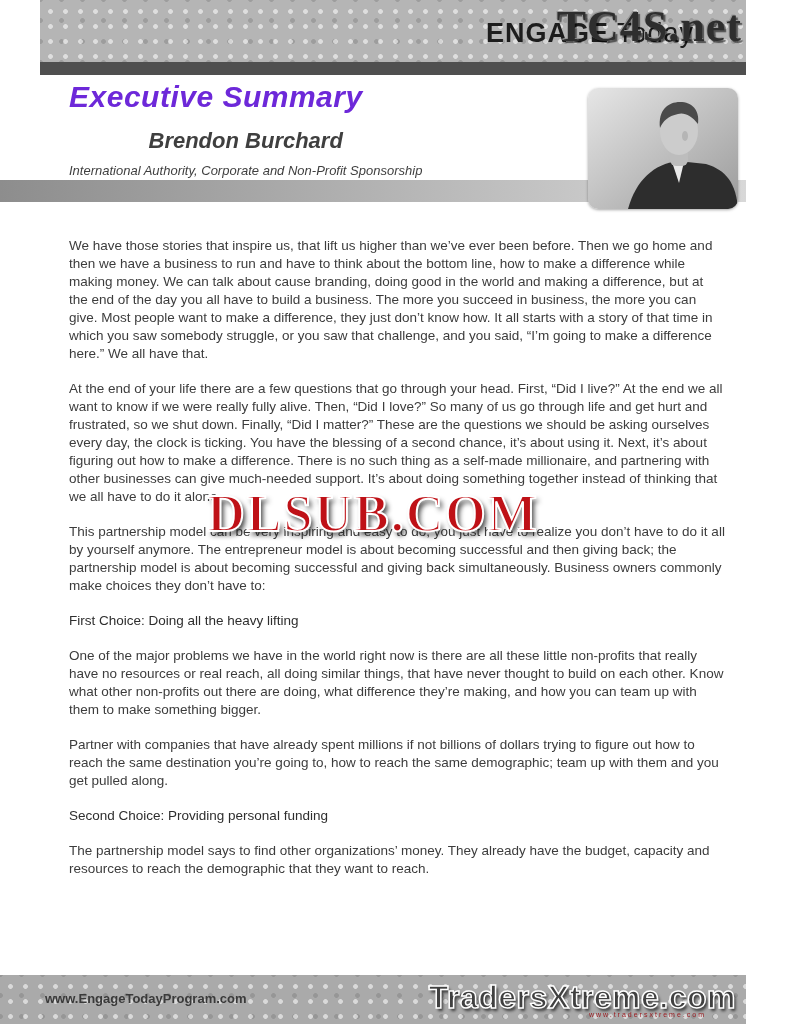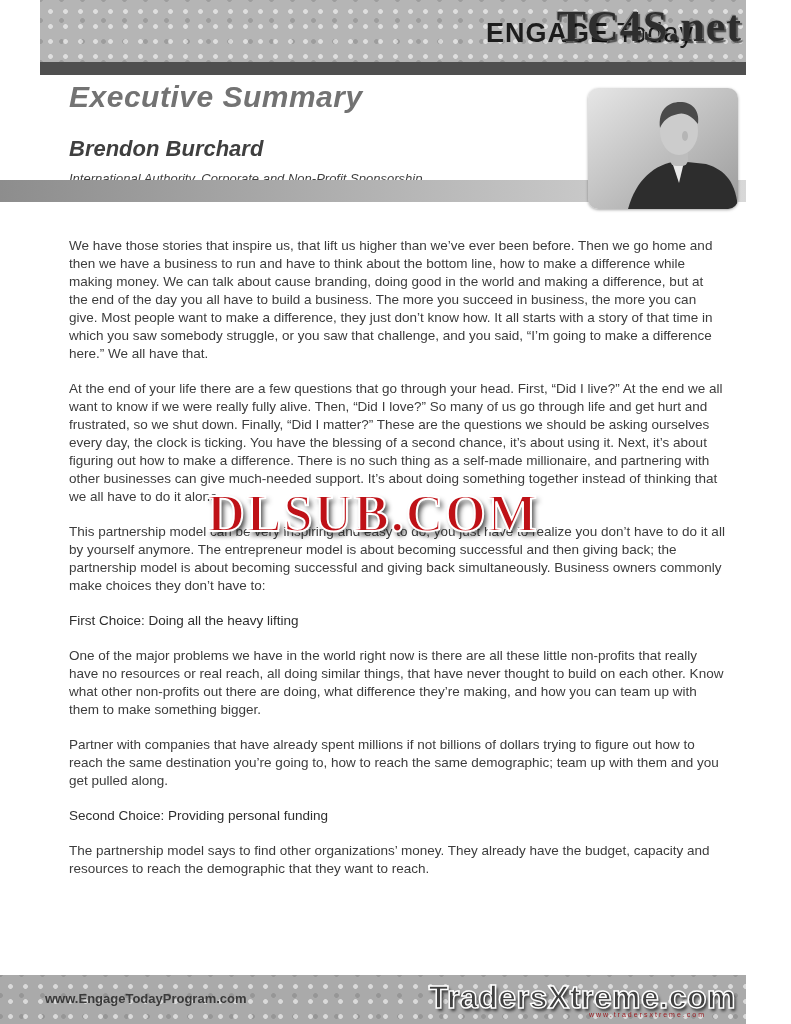--- a/index.html
+++ b/index.html
@@ -58,29 +58,30 @@
     background: #4f4f4f;
   }
 
   
   .doc-header { position: absolute; left: 69px; top: 80px; }
   .doc-header h1 {
     margin: 0;
     font-style: italic;
     font-weight: 700;
     font-size: 30px;
-    color: #737373;
+    color: #6d28d9;
     letter-spacing: 0.5px;
   }
   .doc-header h2 {
-    margin: 22px 0 0;
+    margin: 14px 0 0;
     font-style: italic;
     font-weight: 700;
     font-size: 22px;
     color: #3f3f3f;
+    text-align: center;
   }
   .doc-header .subtitle {
     margin-top: 9px;
     font-style: italic;
     font-size: 13px;
     color: #3f3f3f;
   }
 
   .gradient-bar {
     position: absolute;

